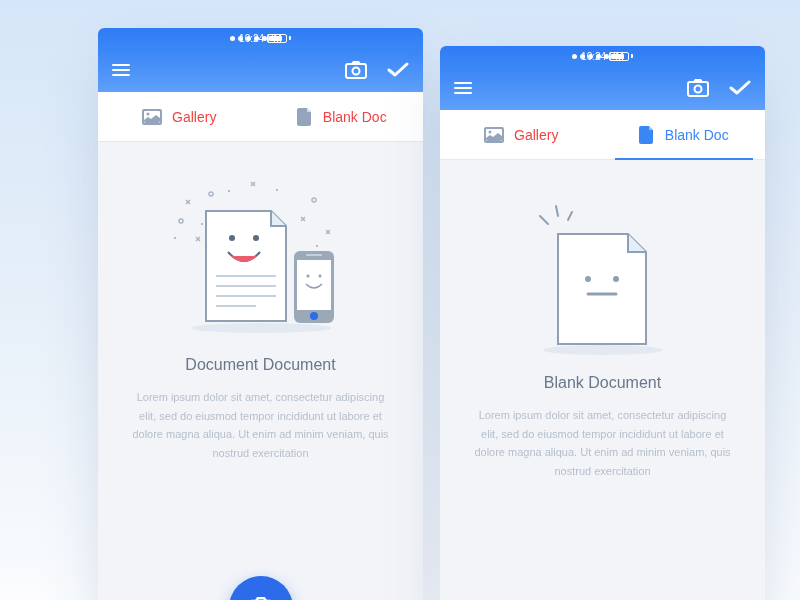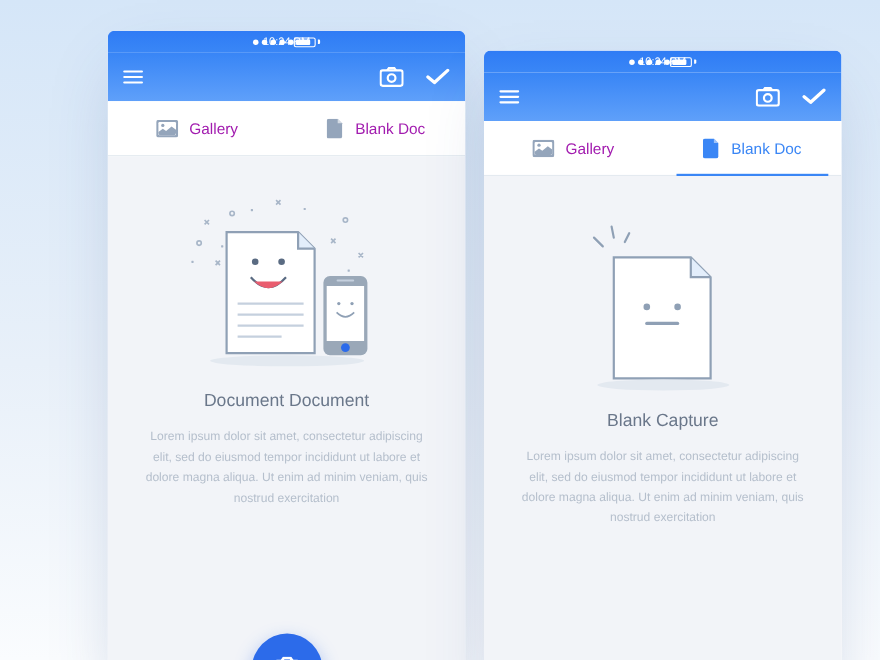--- a/index.html
+++ b/index.html
@@ -13,21 +13,21 @@
 .sb-time{position:absolute;left:50%;transform:translateX(-50%)}
 .batt{display:flex;align-items:center;gap:2px}
 .batt-body{width:20px;height:9px;border:1px solid #fff;border-radius:2px;position:relative}
 .batt-fill{position:absolute;left:1px;top:1px;bottom:1px;width:13px;background:#fff;border-radius:1px}
 .batt-tip{width:2px;height:4px;background:#fff;border-radius:0 1px 1px 0}
 .navbar{height:44px;background:linear-gradient(180deg,#3885f6 0%,#5fa0fa 100%);display:flex;align-items:center;justify-content:space-between;padding:0 14px}
 .nav-left,.nav-right{display:flex;align-items:center;gap:20px}
 .hamb{display:flex;flex-direction:column;gap:3px}
 .hamb span{width:18px;height:2px;background:#fff;border-radius:1px}
 .tabs{height:50px;background:#fff;display:flex;border-bottom:1px solid #e4eaf0}
-.tab{flex:1;display:flex;align-items:center;justify-content:center;gap:10px;color:#a21caf;font-size:14px;font-weight:500;cursor:pointer;position:relative}
+.tab{flex:1;display:flex;align-items:center;justify-content:center;gap:10px;color:#ef4444;font-size:14px;font-weight:500;cursor:pointer;position:relative}
 .tab.active{color:#3a86f5}
 .tab.active::after{content:'';position:absolute;bottom:-1px;left:12px;right:12px;height:2px;background:#3a86f5}
 .content{background:#f2f4f8;padding:26px 18px 0;height:calc(100% - 114px);position:relative;text-align:center}
 .illus{height:180px;display:flex;align-items:center;justify-content:center;margin-bottom:8px}
 .title{font-size:16px;color:#6a778a;font-weight:500;margin-bottom:14px}
 .body{font-size:11px;line-height:1.7;color:#b5bfcc;padding:0 12px}
 .fab{position:absolute;left:50%;transform:translateX(-50%);bottom:-12px;width:64px;height:64px;border-radius:50%;background:#2c6bea;display:flex;align-items:center;justify-content:center;box-shadow:0 6px 16px rgba(44,107,234,.4)}
 .right .tabs{border-bottom:1px solid #e4eaf0}
 </style>
 </head>
@@ -192,16 +192,16 @@
             <line x1="50" y1="26" x2="54" y2="18"></line>
         </g>
         <path d="M40 40h70l18 18v92H40z" fill="#fff" stroke="#8fa0b5" stroke-width="2"></path>
         <path d="M110 40v18h18" fill="#e3eefb" stroke="#8fa0b5" stroke-width="2"></path>
         <circle cx="70" cy="85" r="3" fill="#8fa0b5"></circle>
           <circle cx="98" cy="85" r="3" fill="#8fa0b5"></circle>
         <line x1="70" y1="100" x2="98" y2="100" stroke="#8fa0b5" stroke-width="3" stroke-linecap="round"></line>
         <ellipse cx="85" cy="156" rx="60" ry="5" fill="#e3e9f0"></ellipse>
       </svg>
     </div>
-    <div class="title">Blank Capture</div>
+    <div class="title">Blank Document</div>
     <div class="body">Lorem ipsum dolor sit amet, consectetur adipiscing elit, sed do eiusmod tempor incididunt ut labore et dolore magna aliqua. Ut enim ad minim veniam, quis nostrud exercitation</div>
   </div>
 </div>
 
 </body></html>

